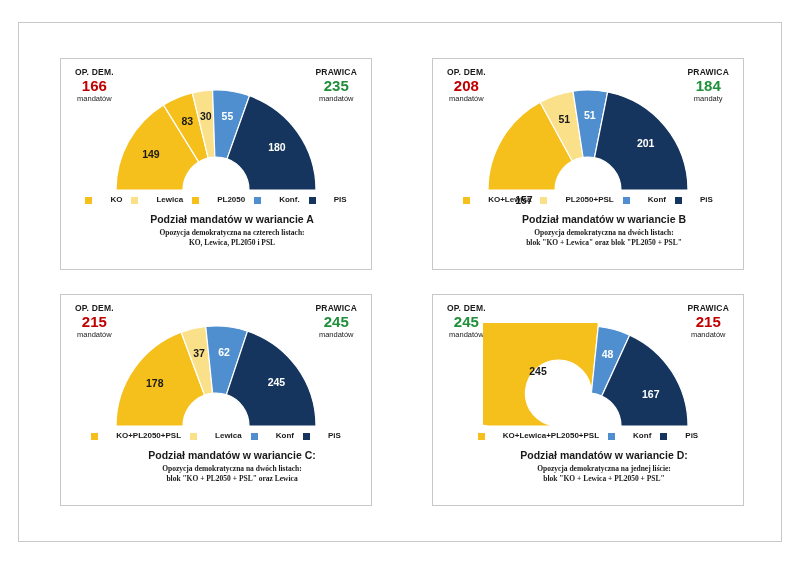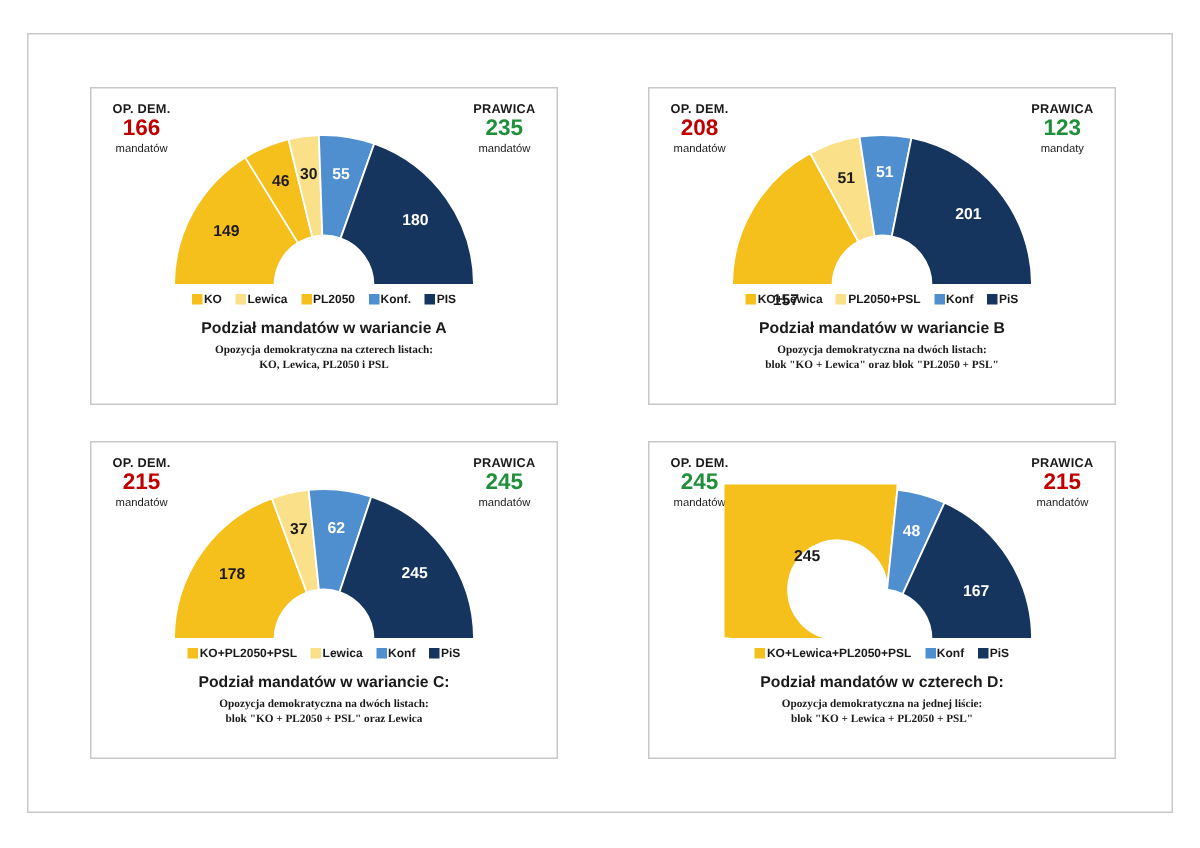--- a/index.html
+++ b/index.html
@@ -15,23 +15,23 @@
   .hdr .sub{font-size:7.5px;color:#1a1a1a;}
   .num.red{color:#c00000;}
   .num.green{color:#1f8f3a;}
   .gauge-wrap{position:absolute;left:0;top:28px;width:100%;height:104px;}
   .gauge{position:relative;margin:0 auto;width:210px;height:105px;}
   .gauge svg{display:block;}
   .lbl{position:absolute;font-size:10.5px;font-weight:bold;transform:translate(-50%,-50%);white-space:nowrap;}
   .lbl.dark{color:#ffffff;}
   .lbl.light{color:#1a1a1a;}
   .legend{position:absolute;top:136px;left:0;width:100%;display:flex;justify-content:center;gap:9px;flex-wrap:wrap;padding:0 6px;box-sizing:border-box;}
-  .legend .item{display:flex;align-items:center;gap:1px;font-size:8px;font-weight:bold;color:#1a1a1a;}
+  .legend .item{display:flex;align-items:flex-end;gap:18px;font-size:8px;font-weight:bold;color:#1a1a1a;}
   .legend .sw{width:7px;height:7px;display:inline-block;}
-  .caption{position:absolute;top:154px;left:0;width:100%;text-align:center;padding:0 8px;box-sizing:border-box;}
+  .caption{position:absolute;top:154px;left:16px;width:100%;text-align:center;padding:0 8px;box-sizing:border-box;}
   .caption .t1{font-size:10.5px;font-weight:bold;margin-bottom:3px;}
   .caption .t2{font-size:7.5px;font-weight:bold;line-height:1.35;font-family:Liberation Serif, serif;}
 </style>
 </head>
 <body>
 
 <div class="page">
   <div class="outer-frame"></div>
   <div class="grid" id="grid">
       <div class="card">
@@ -50,21 +50,21 @@
         <div class="gauge-wrap">
           <div class="gauge">
             <svg width="210" height="105" viewBox="0 0 210 105">
               <path d="M 5 102.99999999999999 A 100 100 0 0 1 52.459291328917274 17.914901819763926 L 87.6615661385427 74.9219176005221 A 33 33 0 0 0 72 103 Z" fill="#f5bf1c" stroke="#ffffff" stroke-width="1.2"></path>
               <path d="M 52.459291328917274 17.914901819763926 A 100 100 0 0 1 81.32355795335533 5.843291060205857 L 97.18677412460725 70.93828604986794 A 33 33 0 0 0 87.6615661385427 74.9219176005221 Z" fill="#f5bf1c" stroke="#ffffff" stroke-width="1.2"></path>
               <path d="M 81.32355795335533 5.843291060205857 A 100 100 0 0 1 101.5858889814032 3.0582977633825976 L 103.87334336386306 70.01923826191626 A 33 33 0 0 0 97.18677412460725 70.93828604986794 Z" fill="#fbe08a" stroke="#ffffff" stroke-width="1.2"></path>
               <path d="M 101.5858889814032 3.0582977633825976 A 100 100 0 0 1 138.48796121709864 8.773907788117967 L 116.05102720164254 71.90538957007892 A 33 33 0 0 0 103.87334336386306 70.01923826191626 Z" fill="#4f8fd0" stroke="#ffffff" stroke-width="1.2"></path>
               <path d="M 138.48796121709864 8.773907788117967 A 100 100 0 0 1 205 103 L 138 103 A 33 33 0 0 0 116.05102720164254 71.90538957007892 Z" fill="#16355e" stroke="#ffffff" stroke-width="1.2"></path>
             </svg>
             <span class="lbl light" style="left: 39.9021px; top: 66.6893px;">149</span>
-            <span class="lbl light" style="left: 76.2398px; top: 34.2318px;">46</span>
+            <span class="lbl light" style="left: 76.2398px; top: 34.2318px;">83</span>
             <span class="lbl light" style="left: 94.8501px; top: 29.1543px;">30</span>
             <span class="lbl dark" style="left: 116.409px; top: 29.3383px;">55</span>
             <span class="lbl dark" style="left: 165.897px; top: 60.0142px;">180</span>
           </div>
         </div>
         <div class="legend">
           <div class="item">
             <span class="sw" style="background:#f5bf1c"></span>
             <span>KO</span>
           </div>
@@ -93,21 +93,21 @@
       </div>
       <div class="card">
         <div class="hdr">
           <div class="col">
             <div class="cap">OP. DEM.</div>
             <div class="num red">208</div>
             <div class="sub">mandatów</div>
           </div>
           <div class="col">
             <div class="cap">PRAWICA</div>
-            <div class="num green">123</div>
+            <div class="num green">184</div>
             <div class="sub">mandaty</div>
           </div>
         </div>
         <div class="gauge-wrap">
           <div class="gauge">
             <svg width="210" height="105" viewBox="0 0 210 105">
               <path d="M 5 102.99999999999999 A 100 100 0 0 1 57.18412282757231 15.172658640766613 L 89.22076053309887 74.01697735145298 A 33 33 0 0 0 72 103 Z" fill="#f5bf1c" stroke="#ffffff" stroke-width="1.2"></path>
               <path d="M 57.18412282757231 15.172658640766613 A 100 100 0 0 1 90.0314596936856 4.126632498441509 L 100.06038169891625 70.3717887244857 A 33 33 0 0 0 89.22076053309887 74.01697735145298 Z" fill="#fbe08a" stroke="#ffffff" stroke-width="1.2"></path>
               <path d="M 90.0314596936856 4.126632498441509 A 100 100 0 0 1 124.67646171850114 4.954924375365181 L 111.49323236710538 70.64512504387051 A 33 33 0 0 0 100.06038169891625 70.3717887244857 Z" fill="#4f8fd0" stroke="#ffffff" stroke-width="1.2"></path>
               <path d="M 124.67646171850114 4.954924375365181 A 100 100 0 0 1 205 103 L 138 103 A 33 33 0 0 0 111.49323236710538 70.64512504387051 Z" fill="#16355e" stroke="#ffffff" stroke-width="1.2"></path>
@@ -226,19 +226,19 @@
           <div class="item">
             <span class="sw" style="background:#4f8fd0"></span>
             <span>Konf</span>
           </div>
           <div class="item">
             <span class="sw" style="background:#16355e"></span>
             <span>PiS</span>
           </div>
         </div>
         <div class="caption">
-          <div class="t1">Podział mandatów w czterech D:</div>
+          <div class="t1">Podział mandatów w wariancie D:</div>
           <div class="t2">Opozycja demokratyczna na jednej liście:</div>
           <div class="t2">blok "KO + Lewica + PL2050 + PSL"</div>
         </div>
       </div>
     </div>
 </div>
 
 </body></html>

